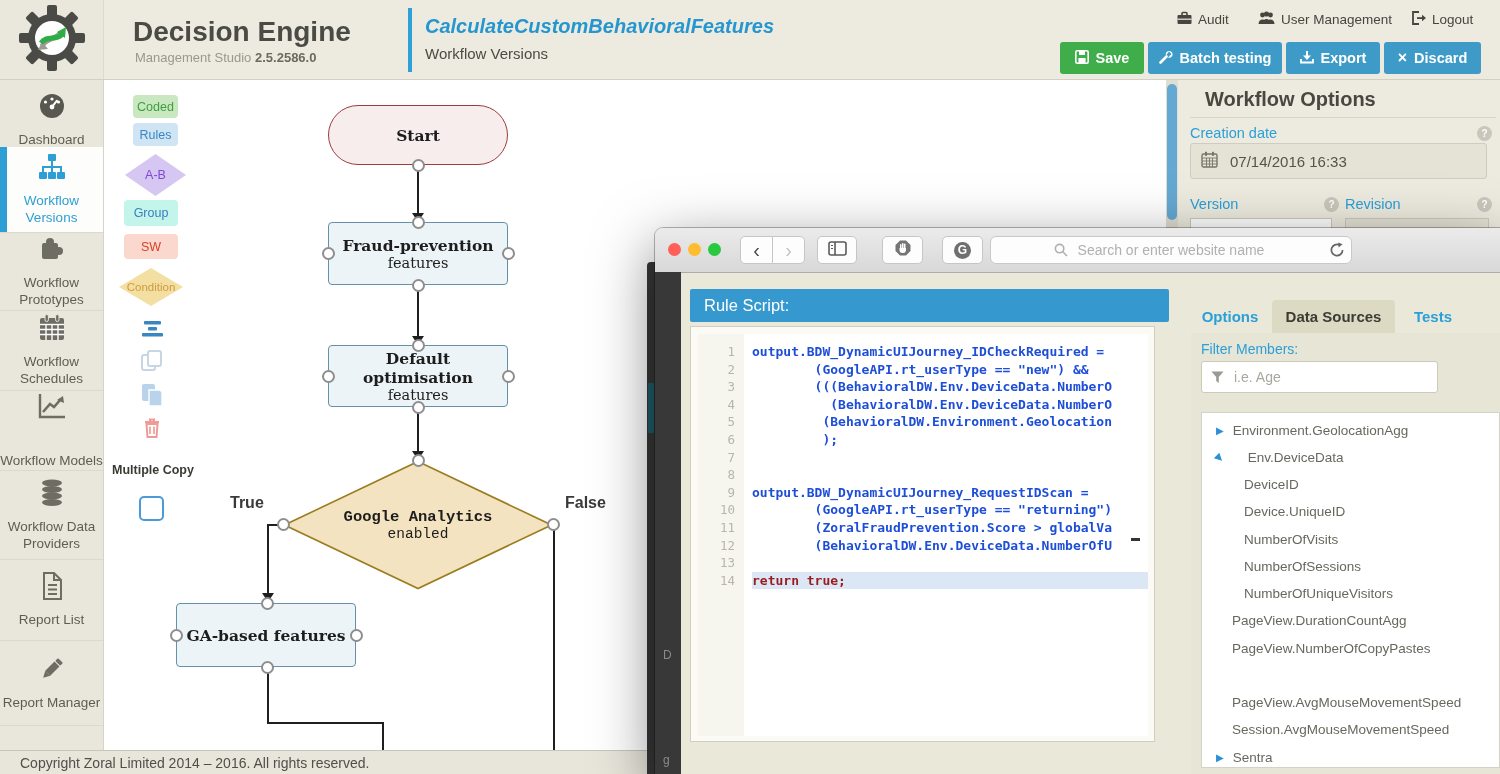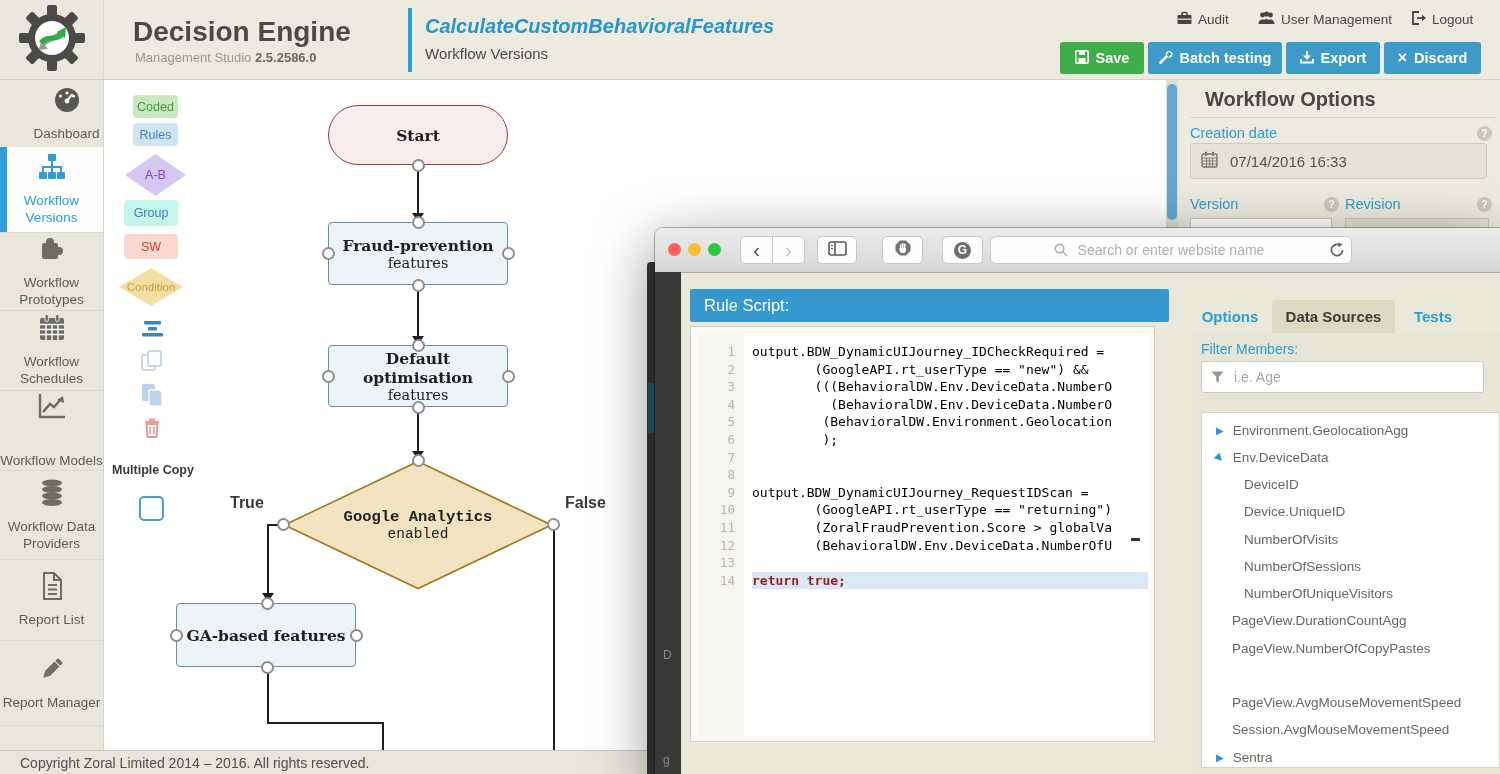--- a/index.html
+++ b/index.html
@@ -58,21 +58,21 @@
   .tl{width:13px;height:13px;border-radius:50%;}
   .macbtn{box-sizing:border-box;height:28px;background:#fdfdfd;border:1px solid #c6c6c6;display:flex;align-items:center;justify-content:center;cursor:pointer;}
   .urlfield{box-sizing:border-box;height:28px;background:#fdfdfd;border:1px solid #c9c9c9;border-radius:6px;
             text-align:center;font-size:14px;color:#555;font-family:"Liberation Sans",sans-serif;}
   .urlfield::placeholder{color:#b0b0af;}
   .rs-hdr{background:#3598ce;color:#fff;font-size:16.5px;display:flex;align-items:center;padding-left:14px;border-radius:2px;}
   .editor{box-sizing:border-box;background:#fbfaf5;border:1px solid #d0cec2;}
   .gutter{background:#f6f5ee;border-right:1px solid #e2e0d4;}
   .lnum{height:17.6px;line-height:17.6px;text-align:right;padding-right:9px;color:#b8b6aa;
         font-family:"DejaVu Sans Mono",monospace;font-size:12.5px;}
-  .cl{height:17.6px;line-height:17.6px;white-space:pre;font-family:"DejaVu Sans Mono",monospace;font-size:13px;color:#000000;}
+  .cl{height:17.6px;line-height:17.6px;white-space:pre;font-family:"DejaVu Sans Mono",monospace;font-size:13px;color:#1d4ed8;font-weight:bold;}
   .cl.hi{background:#dbe7f5;color:#9b1c1c;font-weight:bold;}
   .tab{font-weight:bold;font-size:15px;cursor:pointer;display:flex;align-items:center;justify-content:center;}
   .tab.off{color:#2b9fd8;}
   .tab.on{color:#3c3c35;background:#dcdac2;border-radius:4px 4px 0 0;}
   .filterinput{box-sizing:border-box;background:#fff;border:1px solid #ccc9bd;border-radius:3px;
                font-size:14px;color:#555;padding-left:32px;}
   .filterinput::placeholder{color:#a8a8a0;}
   .treepanel{box-sizing:border-box;background:#fff;border:1px solid #d5d3c7;}
   .trow{position:absolute;height:27px;display:flex;align-items:center;font-size:13.5px;color:#68675f;cursor:pointer;}
   .tri{color:#2b8fd8;font-size:10px;}
@@ -178,21 +178,21 @@
     </span>
     <span>Export</span>
   </div>
   <div class="a btn" style="left:1384px;top:42px;width:97px;background:#3e9bc8;">
     <span style="font-size:16px;font-weight:bold;">×</span>
     <span>Discard</span>
   </div>
 
   <div class="a sidebar"></div>
 
-  <div class="a side-item" style="top:80px;height:67px;margin-left:15px;">
+  <div class="a side-item" style="top:86px;height:67px;">
     <span><svg width="32" height="30" viewBox="0 0 30 30">
           <circle cx="15" cy="15" r="12" fill="#595850"></circle>
           <rect x="14" y="7" width="2" height="9" rx="1" fill="#fff" transform="rotate(38 15 16)"></rect>
           <circle cx="15" cy="16" r="2.4" fill="#fff"></circle>
           <circle cx="8.5" cy="11" r="1.6" fill="#fff"></circle>
           <circle cx="15" cy="8" r="1.6" fill="#fff"></circle>
           <circle cx="21.5" cy="11" r="1.6" fill="#fff"></circle>
         </svg></span>
     <div class="side-lbl">Dashboard</div>
   </div>
@@ -521,35 +521,35 @@
       </div>
     <div class="a tab on" style="left:617px;top:72px;width:123px;height:33px;">
         <span>Data Sources</span>
       </div>
     <div class="a tab off" style="left:750px;top:72px;width:56px;height:33px;">
         <span>Tests</span>
       </div>
 
     <div class="a" style="left:536px;top:105px;width:309px;height:441px;background:#e7e5d6;"></div>
     <div class="a blue-lbl" style="left:546px;top:113px;font-size:14px;">Filter Members:</div>
-    <input class="a filterinput" style="left: 546px; top: 133px; width: 283px; height: 32px; padding-left: 32px;" placeholder="i.e. Age">
+    <input class="a filterinput" style="left: 546px; top: 133px; width: 237px; height: 32px; padding-left: 32px;" placeholder="i.e. Age">
     <div class="a" style="left:556px;top:142px;">
       <svg width="13" height="13" viewBox="0 0 13 13">
           <polygon points="0.5,0.5 12.5,0.5 7.8,6 7.8,12 5.2,10 5.2,6" fill="#9a9a92"></polygon>
         </svg>
     </div>
 
     <div class="a treepanel" style="left:546px;top:184px;width:299px;height:356px;">
       <div class="trow" style="left:0;top:4px;">
           <span class="tri" style="margin-left:14px;">▶</span>
           <span style="margin-left:9px;">Environment.GeolocationAgg</span>
         </div>
       <div class="trow" style="left:0;top:31px;">
           <span class="tri exp" style="margin-left:14px;">▶</span>
-          <span style="margin-left:9px;">Env.DeviceData</span>
+          <span style="margin-left:24px;">Env.DeviceData</span>
         </div>
       <div class="trow" style="left:42px;top:58px;">
           <span>DeviceID</span>
         </div>
       <div class="trow" style="left:42px;top:85px;">
           <span>Device.UniqueID</span>
         </div>
       <div class="trow" style="left:42px;top:113px;">
           <span>NumberOfVisits</span>
         </div>

